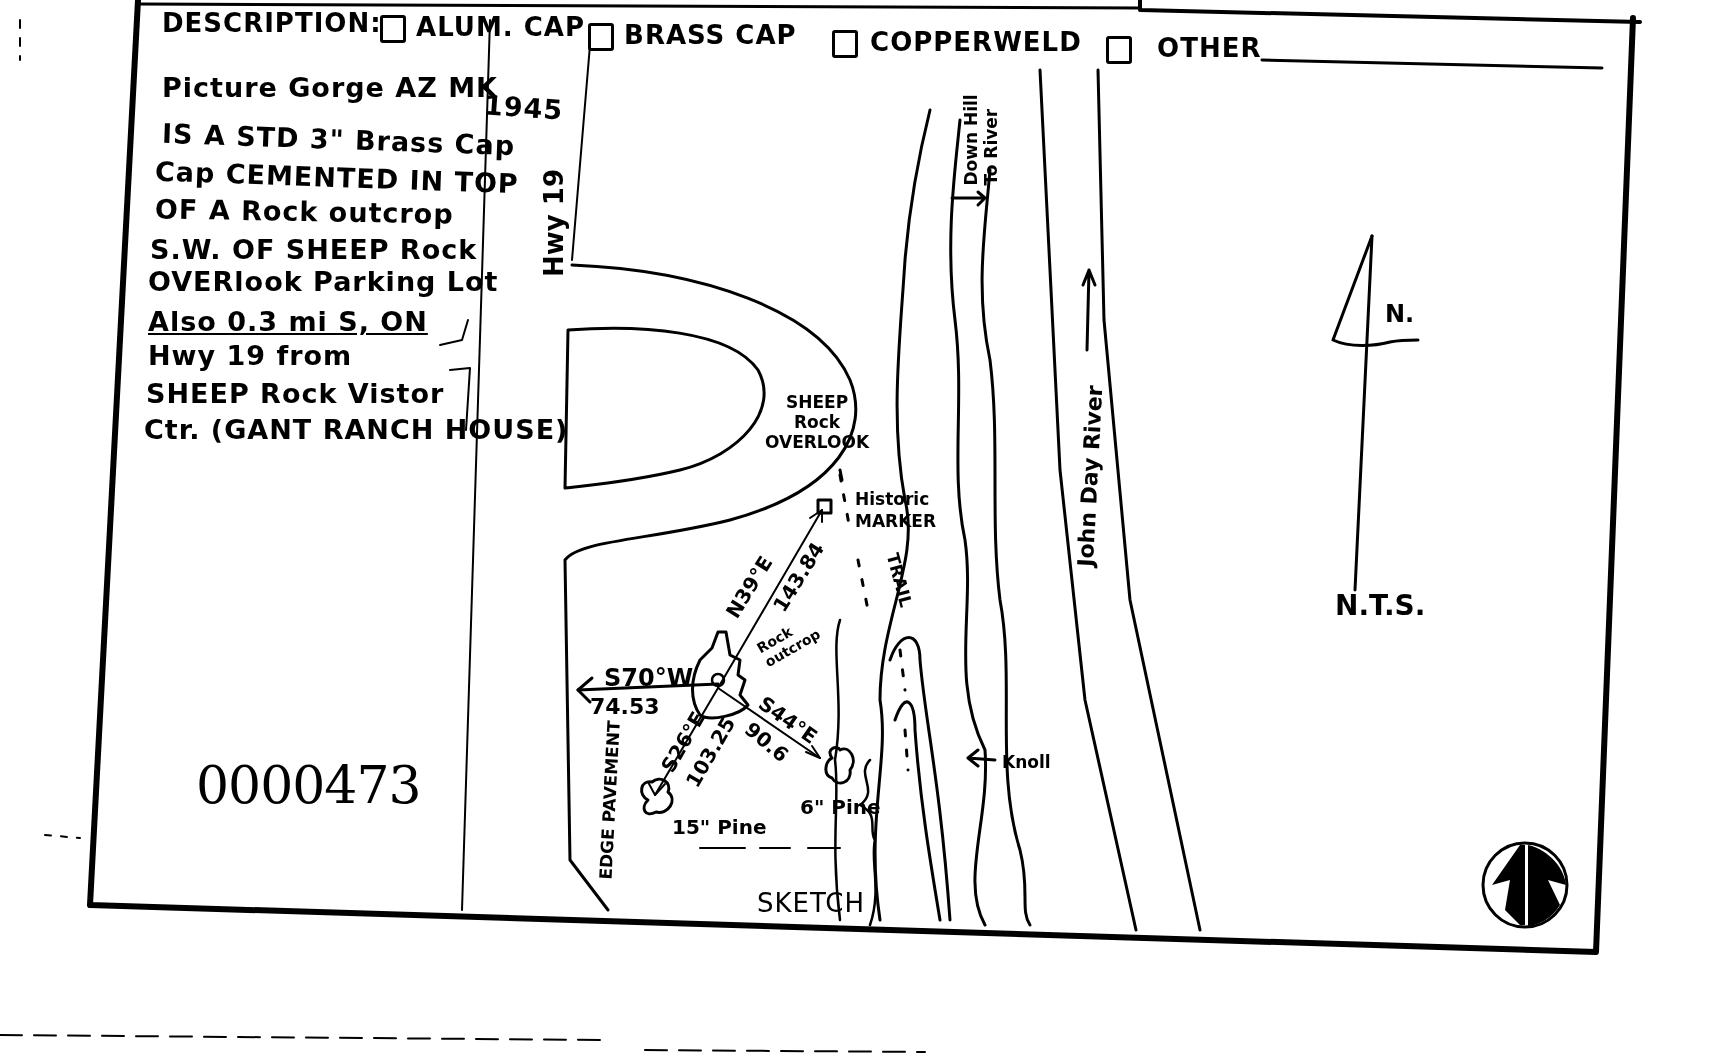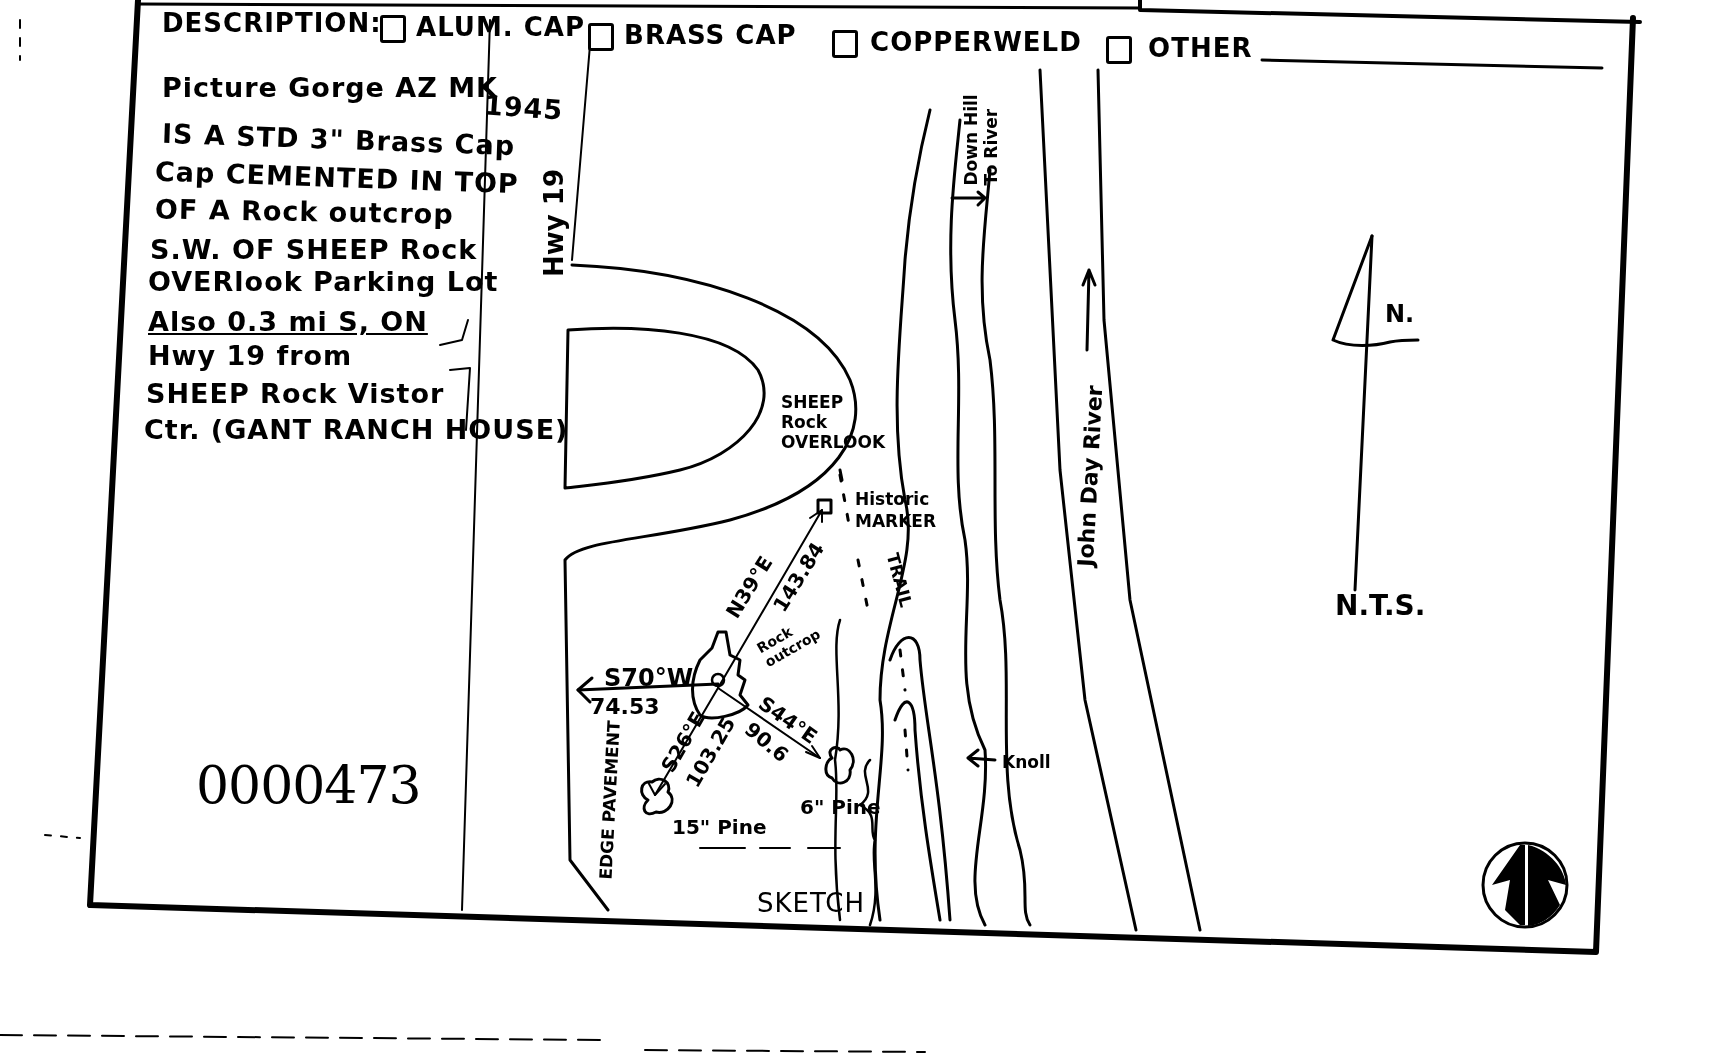--- a/index.html
+++ b/index.html
@@ -99,40 +99,40 @@
 <div class="abs hdr" style="left:588px; top:20px;">
   <span class="cb"></span>
   <span style="">BRASS CAP</span>
 </div>
 <div class="abs hdr" style="left:832px; top:27px;">
   <span class="cb"></span>
   <span style="margin-left:2px;">COPPERWELD</span>
 </div>
 <div class="abs hdr" style="left:1106px; top:33px;">
   <span class="cb"></span>
-  <span style="margin-left:6px;">OTHER</span>
+  <span style="margin-left:15px;">OTHER</span>
 </div>
 <div class="abs" style="left:1262px; top:36px; width:340px; height:26px;"></div>
 
 <div>
   <div class="note-line" style="left:162px; top:72px;">Picture Gorge AZ MK</div>
   <div class="note-line" style="left:484px; top:92px; transform:rotate(4deg);">1945</div>
   <div class="note-line" style="left:162px; top:124px; transform:rotate(2deg);">IS A STD 3" Brass Cap</div>
   <div class="note-line" style="left:155px; top:162px; transform:rotate(2deg);">Cap CEMENTED IN TOP</div>
   <div class="note-line" style="left:155px; top:196px; transform:rotate(1deg);">OF A Rock outcrop</div>
   <div class="note-line" style="left:150px; top:234px;">S.W. OF SHEEP Rock</div>
   <div class="note-line" style="left:148px; top:266px;">OVERlook Parking Lot</div>
   <div class="note-line" style="left:148px; top:306px; text-decoration:underline;">Also 0.3 mi S, ON</div>
   <div class="note-line" style="left:148px; top:340px;">Hwy 19 from</div>
   <div class="note-line" style="left:146px; top:378px;">SHEEP Rock Vistor</div>
   <div class="note-line" style="left:144px; top:414px;">Ctr. (GANT RANCH HOUSE)</div>
 </div>
 
 <div class="abs hand" style="left:500px; top:210px; transform:rotate(-90deg); font-size:26px;">Hwy 19</div>
-<div class="abs small" style="left:765px; top:392px; line-height:20px; margin-left:16px;">
+<div class="abs small" style="left:765px; top:392px; line-height:20px; text-align:center;">
   <div>SHEEP</div>
   <div>Rock</div>
   <div>OVERLOOK</div>
 </div>
 <div class="abs small" style="left:855px; top:488px; line-height:22px;">
   <div>Historic</div>
   <div>MARKER</div>
 </div>
 <div class="abs small" style="left:872px; top:570px; transform:rotate(75deg);">TRAIL</div>
 <div class="abs small" style="left:935px; top:120px; transform:rotate(-90deg); line-height:20px;">

